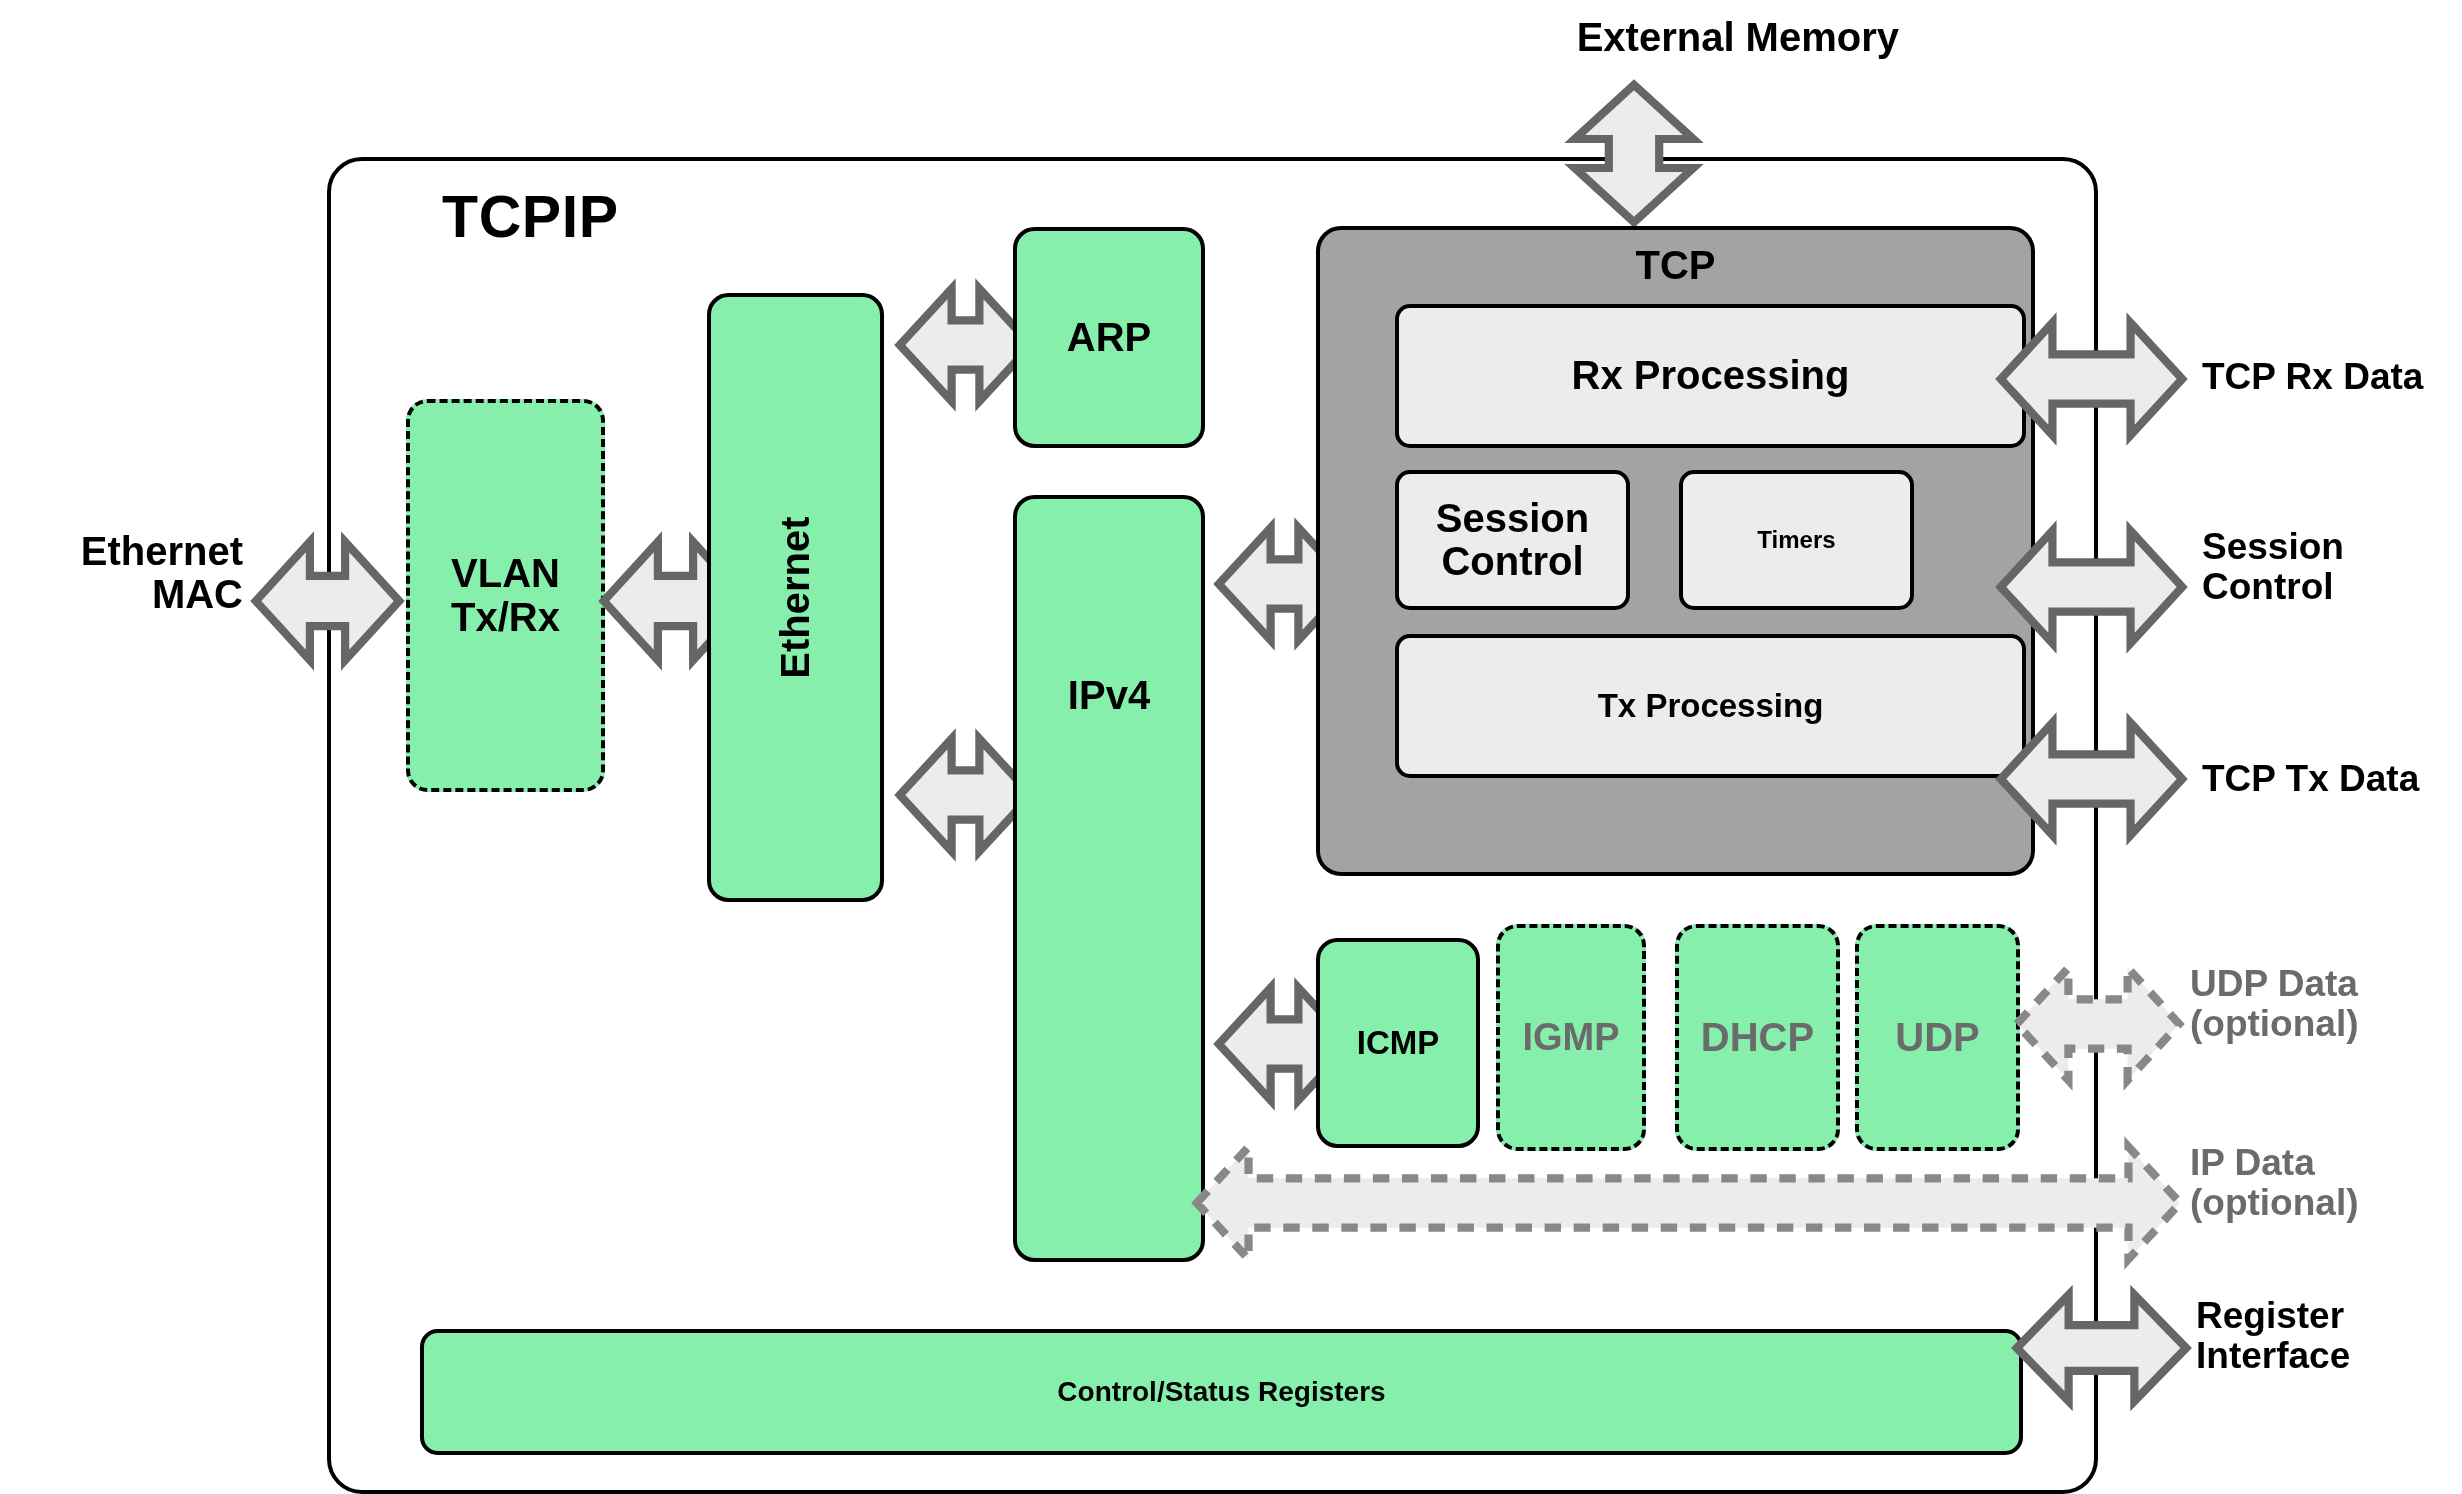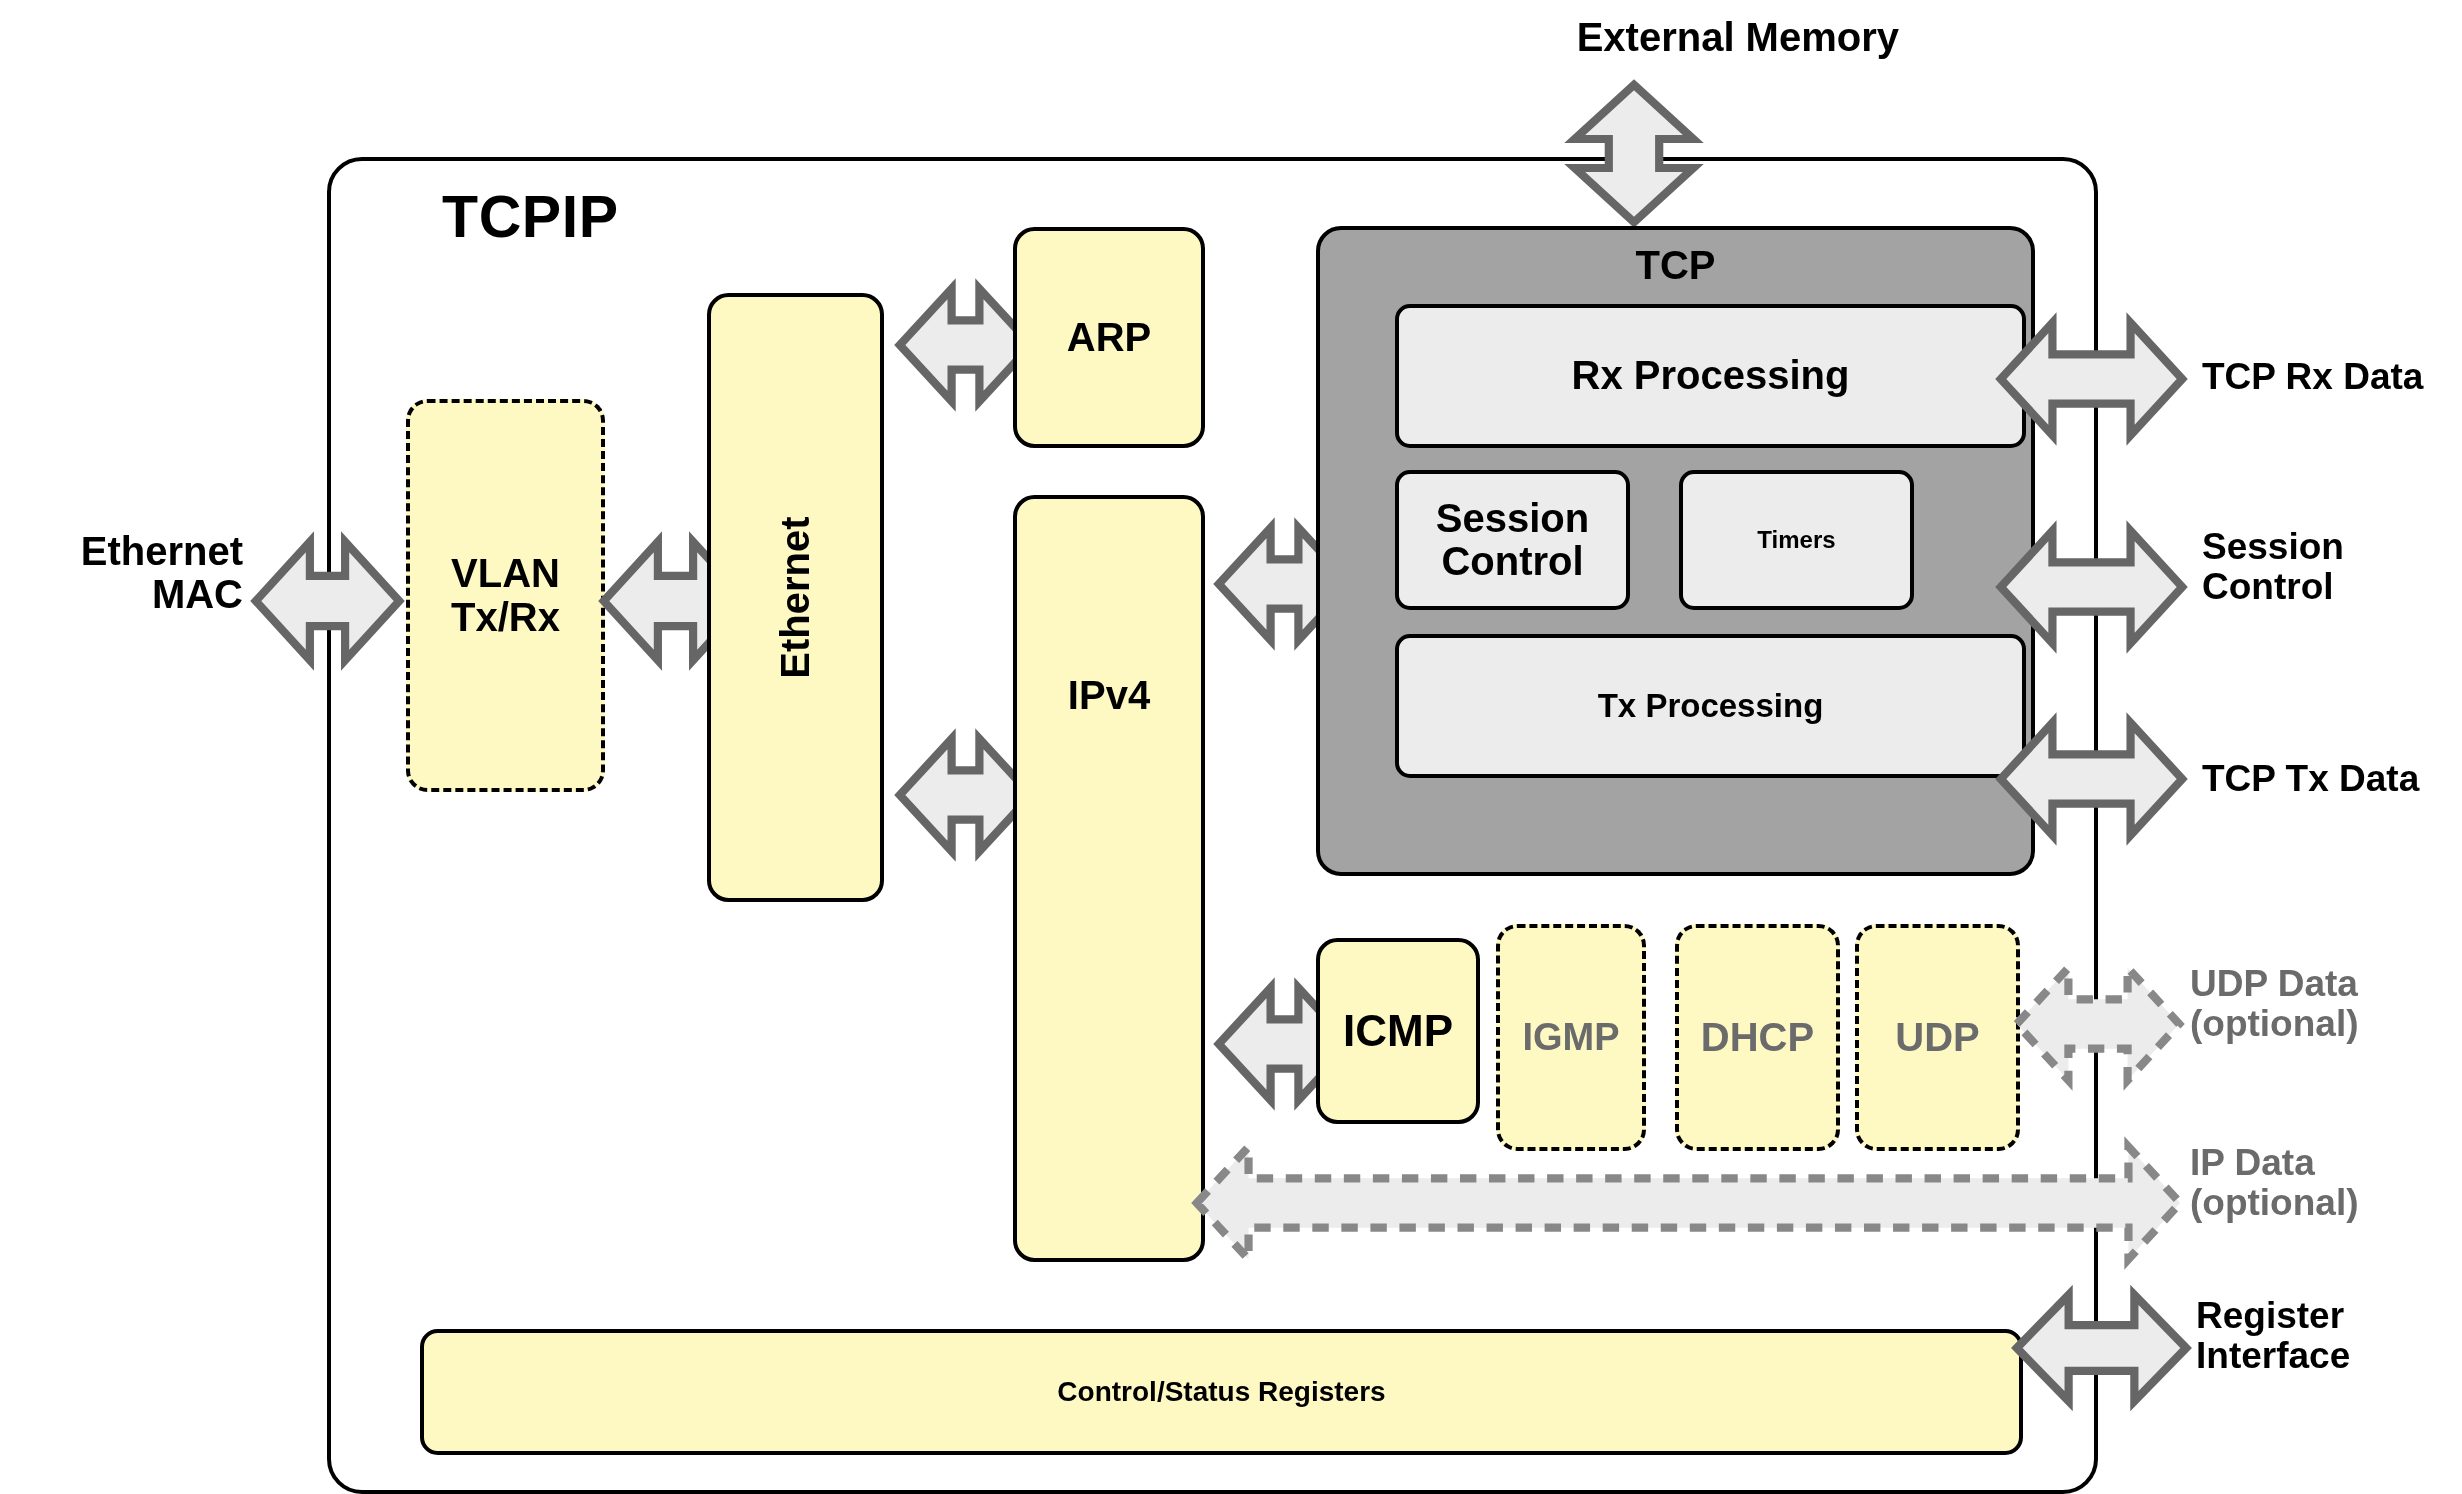--- a/index.html
+++ b/index.html
@@ -3,21 +3,21 @@
 <meta charset="utf-8">
 <style>
   html,body{margin:0;padding:0;background:#ffffff;}
   body{font-family:"Liberation Sans",sans-serif;}
   #stage{position:relative;width:2462px;height:1494px;background:#fff;overflow:hidden;}
 
   
   .blk{
     position:absolute;
     box-sizing:border-box;
-    background:#fef9c3;
+    background:#86efac;
     border:4.4px solid #000;
     border-radius:21.5px;
     display:flex;align-items:center;justify-content:center;
     text-align:center;
     font-weight:bold;
     color:#000;
     line-height:1.08;
   }
   .blk.dashed{border-style:dashed;}
   .blk.optional{color:#6b6b6b;border-color:#000;}
@@ -151,21 +151,21 @@
   <div class="lbl l" style="left:2202px;top:527px;width:259px;font-size:37px;">Session
 Control</div>
 
   <div class="arrow" style="left:1997px;top:719px;width:189px;height:120px;">
     <svg viewBox="0 0 300 190" width="189" height="120" preserveAspectRatio="none">
       <polygon points="6,95 88,6 88,56 212,56 212,6 294,95 212,184 212,134 88,134 88,184" fill="#ececec" stroke="#666666" stroke-width="13" stroke-linejoin="miter"></polygon>
     </svg>
   </div>
   <div class="lbl l" style="left:2202px;top:759px;width:259px;font-size:37px;">TCP Tx Data</div>
 
-  <div class="blk" style="left:1316px;top:938px;width:164px;height:186px;font-size:44px;">ICMP</div>
+  <div class="blk" style="left:1316px;top:938px;width:164px;height:210px;font-size:33px;">ICMP</div>
 
   <div class="blk dashed optional" style="left:1496px;top:924px;width:150px;height:227px;font-size:38px;">IGMP</div>
 
   <div class="blk dashed optional" style="left:1675px;top:924px;width:165px;height:227px;font-size:40px;">DHCP</div>
 
   <div class="blk dashed optional" style="left:1855px;top:924px;width:165px;height:227px;font-size:40px;">UDP</div>
 
   <div class="arrow" style="left:2013px;top:964px;width:170px;height:120px;">
     <svg viewBox="0 0 270 190" width="170" height="120" preserveAspectRatio="none">
       <polygon points="6,95 88,6 88,56 182,56 182,6 264,95 182,184 182,134 88,134 88,184" fill="#ececec" stroke="#888888" stroke-width="13" stroke-linejoin="miter" stroke-dasharray="26 20"></polygon>

